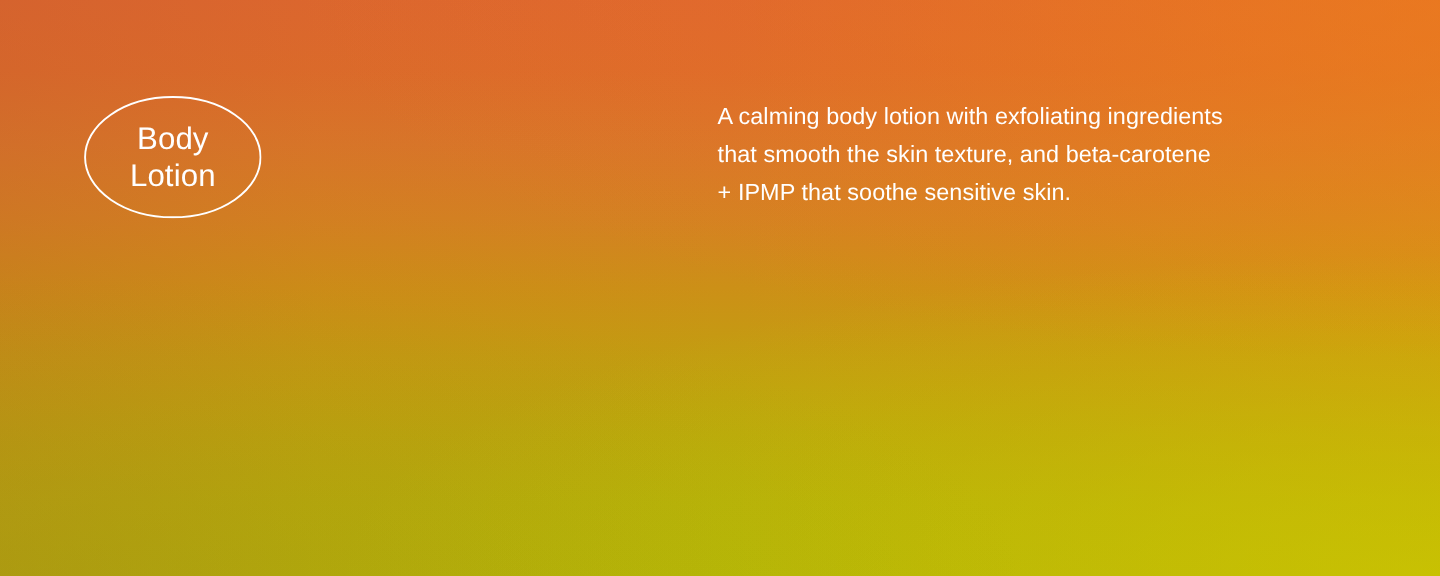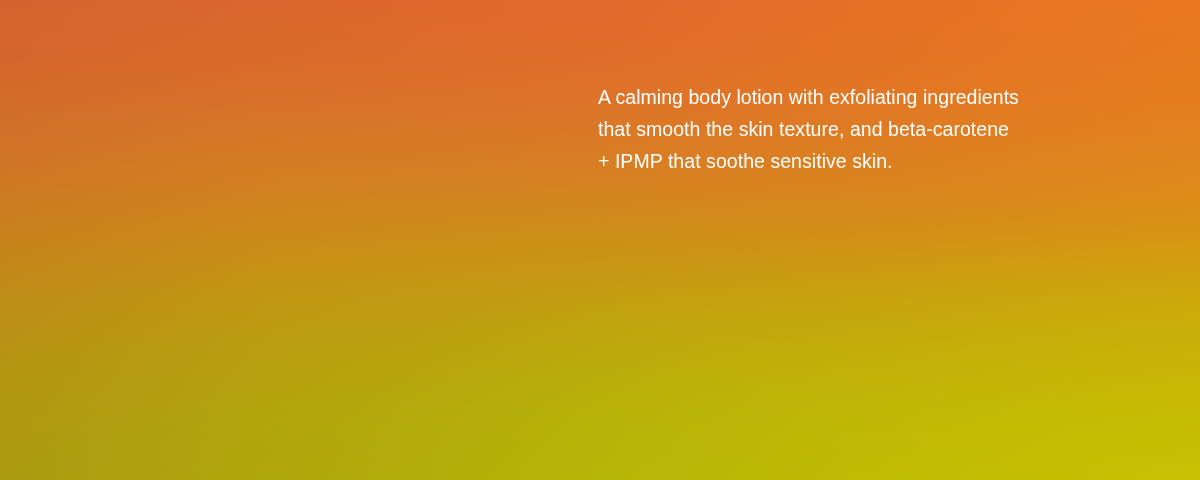--- a/index.html
+++ b/index.html
@@ -147,19 +147,26 @@
 <div class="banner">
 
   <div class="bg-base"></div>
   <div class="bg-warm"></div>
   <div class="bg-corner-tr"></div>
   <div class="bg-corner-br"></div>
   <div class="bg-corner-bl"></div>
 
   <div class="content">
 
+    <div class="badge">
+      <svg class="badge-outline" viewBox="0 0 148 102" preserveAspectRatio="none" aria-hidden="true">
+        <ellipse cx="74" cy="51" rx="73.1" ry="50.1" fill="none" stroke="#ffffff" stroke-width="1.6" vector-effect="non-scaling-stroke"></ellipse>
+      </svg>
+      <div class="badge-text">Body
+Lotion</div>
+    </div>
 
     <div class="description">A calming body lotion with exfoliating ingredients
 that smooth the skin texture, and beta-carotene
 + IPMP that soothe sensitive skin.</div>
 
   </div>
 </div>
 
 </body></html>

